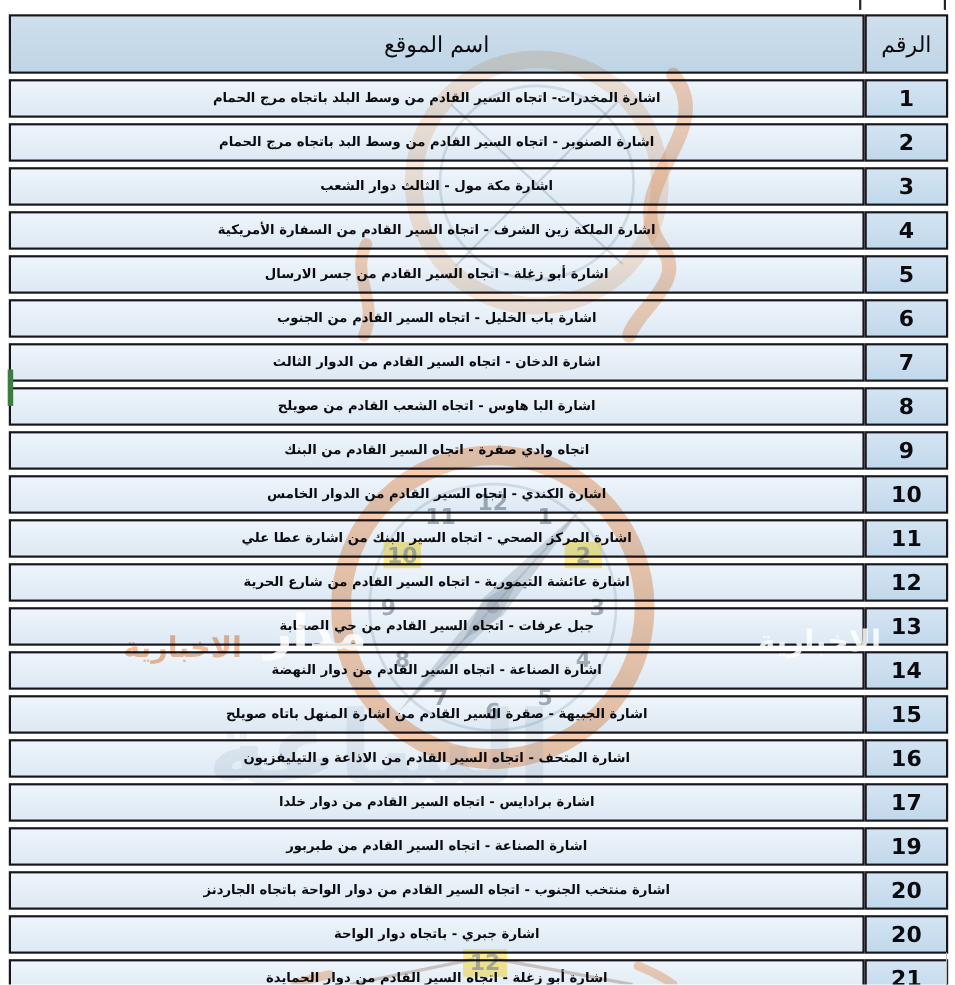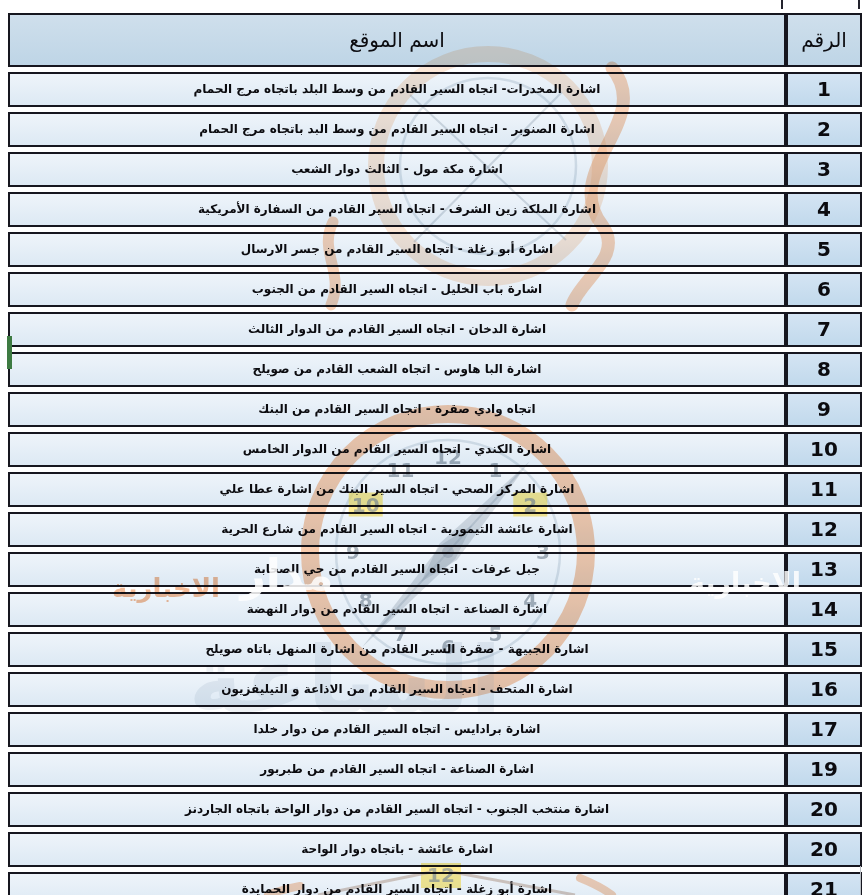--- a/index.html
+++ b/index.html
@@ -203,21 +203,21 @@
       <tr>
         <td class="num">19</td>
         <td class="site">اشارة الصناعة - اتجاه السير القادم من طبربور</td>
       </tr>
       <tr>
         <td class="num">20</td>
         <td class="site">اشارة منتخب الجنوب - اتجاه السير القادم من دوار الواحة باتجاه الجاردنز</td>
       </tr>
       <tr>
         <td class="num">20</td>
-        <td class="site">اشارة عائشة - باتجاه دوار الواحة</td>
+        <td class="site">اشارة جبري - باتجاه دوار الواحة</td>
       </tr>
       <tr>
         <td class="num">21</td>
         <td class="site">اشارة أبو زغلة - اتجاه السير القادم من دوار الحمايدة</td>
       </tr>
     </tbody>
 </table>
 
 <div class="green-mark"></div>
 <div class="vline a"></div>

